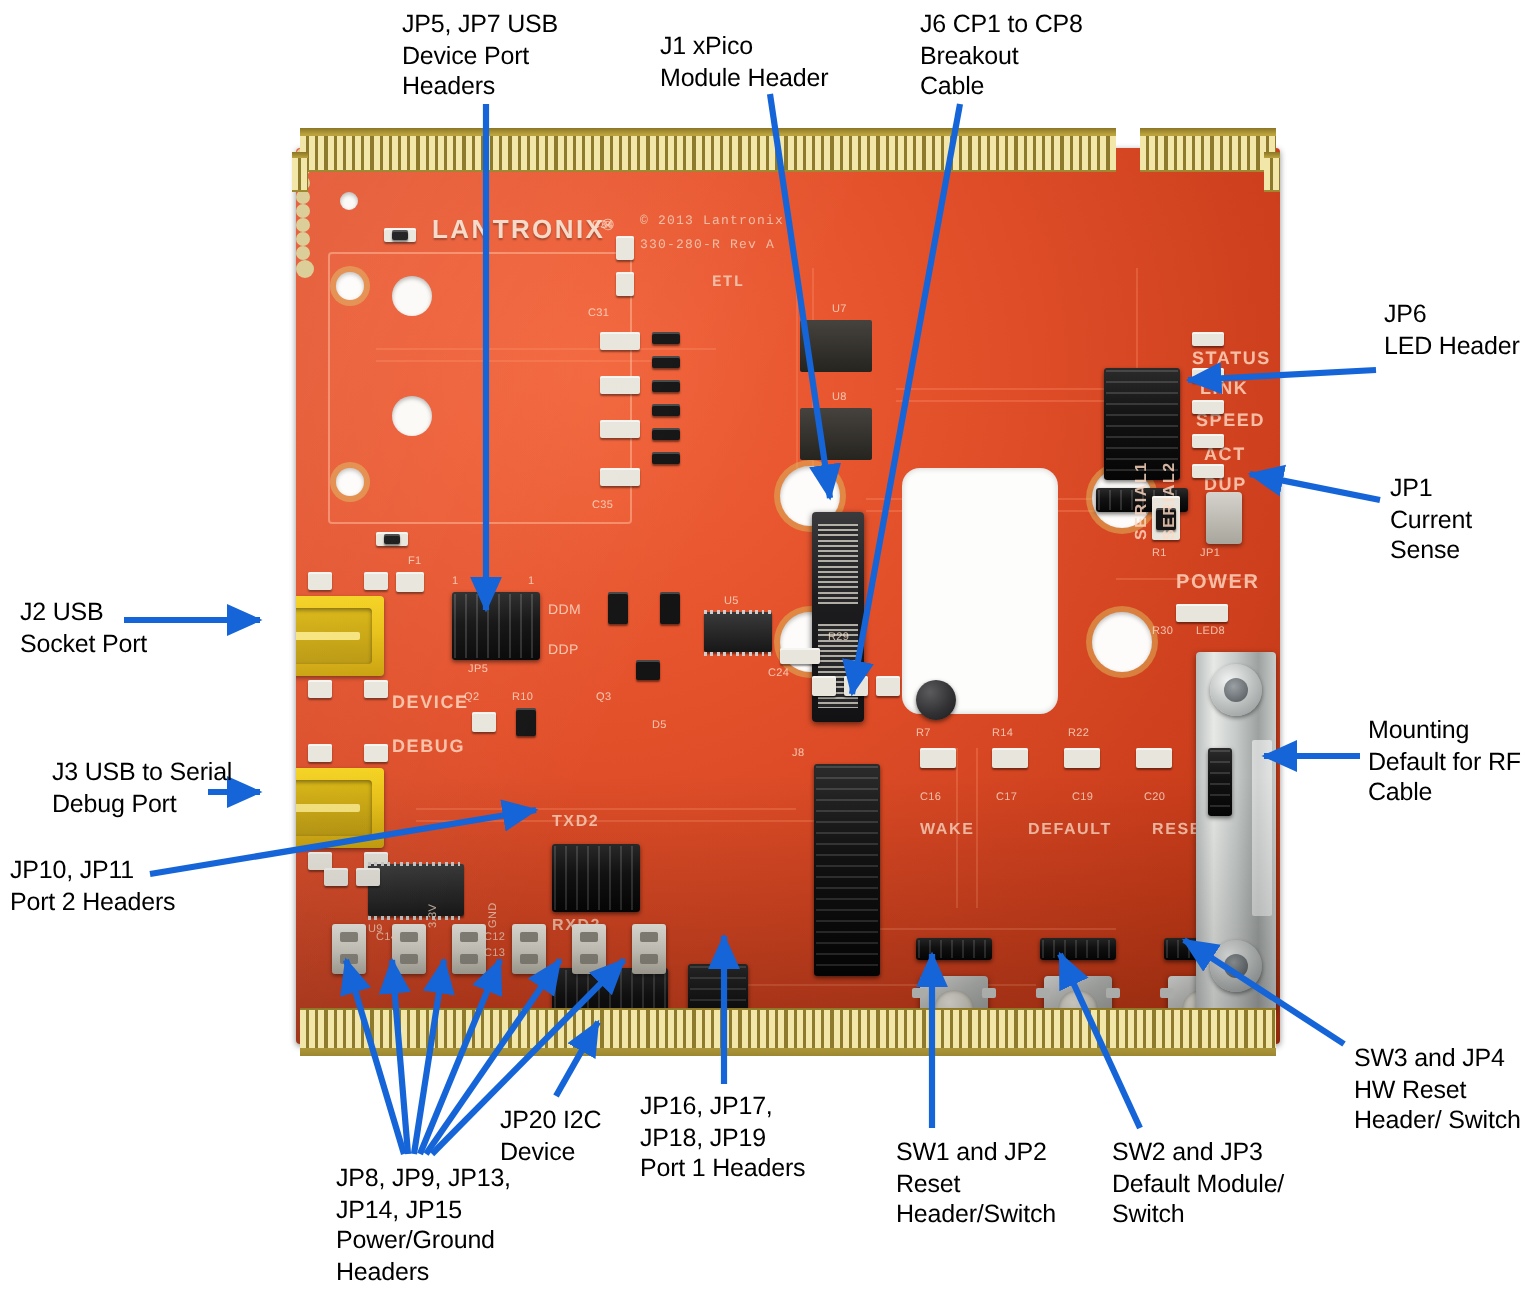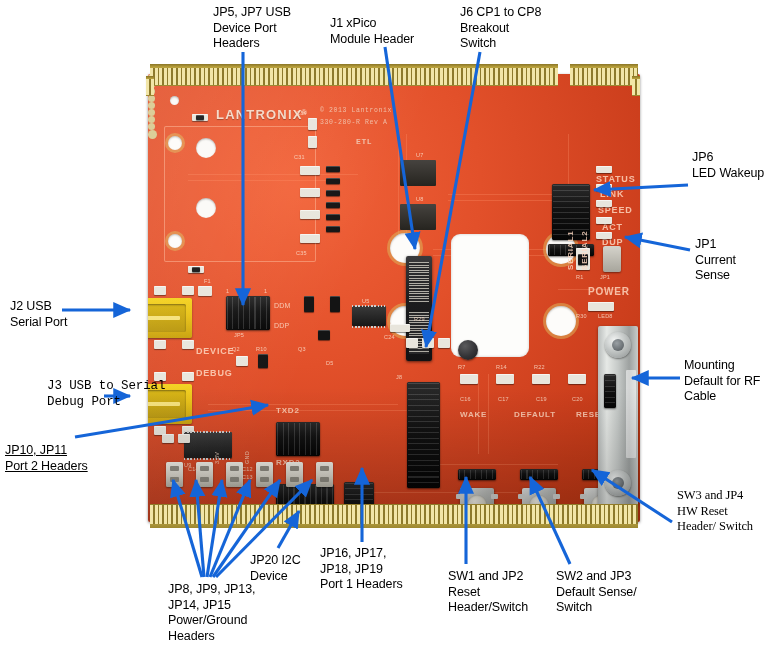--- a/index.html
+++ b/index.html
@@ -596,55 +596,55 @@
         <line x1="202" y1="577" x2="173" y2="480"></line>
         <line x1="204" y1="577" x2="196" y2="480"></line>
         <line x1="207" y1="577" x2="222" y2="480"></line>
         <line x1="210" y1="577" x2="250" y2="480"></line>
         <line x1="213" y1="577" x2="280" y2="480"></line>
         <line x1="216" y1="577" x2="312" y2="480"></line>
       </g>
   </svg>
 
   <div id="label-layer">
-      <div class="label" style="left: 201px; top: 5px; margin-left: 12px;">JP5, JP7 USB
+      <div class="label" style="left: 201px; top: 5px;">JP5, JP7 USB
 Device Port
 Headers</div>
       <div class="label" style="left: 330px; top: 16px;">J1 xPico
 Module Header</div>
       <div class="label" style="left: 460px; top: 5px;">J6 CP1 to CP8
 Breakout
-Switch</div>
+Cable</div>
       <div class="label" style="left: 692px; top: 150px;">JP6
-LED Wakeup</div>
+LED Header</div>
       <div class="label" style="left: 695px; top: 237px;">JP1
 Current
 Sense</div>
       <div class="label" style="left: 10px; top: 299px;">J2 USB
-Serial Port</div>
-      <div class="label" style="left: 47px; top: 379px; font-family: Liberation Mono, monospace;">J3 USB to Serial
+Socket Port</div>
+      <div class="label" style="left: 26px; top: 379px;">J3 USB to Serial
 Debug Port</div>
       <div class="label" style="left: 684px; top: 358px;">Mounting
 Default for RF
 Cable</div>
-      <div class="label" style="left: 5px; top: 443px; text-decoration: underline;">JP10, JP11
+      <div class="label" style="left: 5px; top: 428px;">JP10, JP11
 Port 2 Headers</div>
-      <div class="label" style="left: 677px; top: 488px; font-family: Liberation Serif, serif;">SW3 and JP4
+      <div class="label" style="left: 677px; top: 522px;">SW3 and JP4
 HW Reset
 Header/ Switch</div>
       <div class="label" style="left: 250px; top: 553px;">JP20 I2C
 Device</div>
       <div class="label" style="left: 320px; top: 546px;">JP16, JP17,
 JP18, JP19
 Port 1 Headers</div>
       <div class="label" style="left: 448px; top: 569px;">SW1 and JP2
 Reset
 Header/Switch</div>
       <div class="label" style="left: 556px; top: 569px;">SW2 and JP3
-Default Sense/
+Default Module/
 Switch</div>
       <div class="label" style="left: 168px; top: 582px;">JP8, JP9, JP13,
 JP14, JP15
 Power/Ground
 Headers</div>
     </div>
 
 </div>
 
 </body></html>

